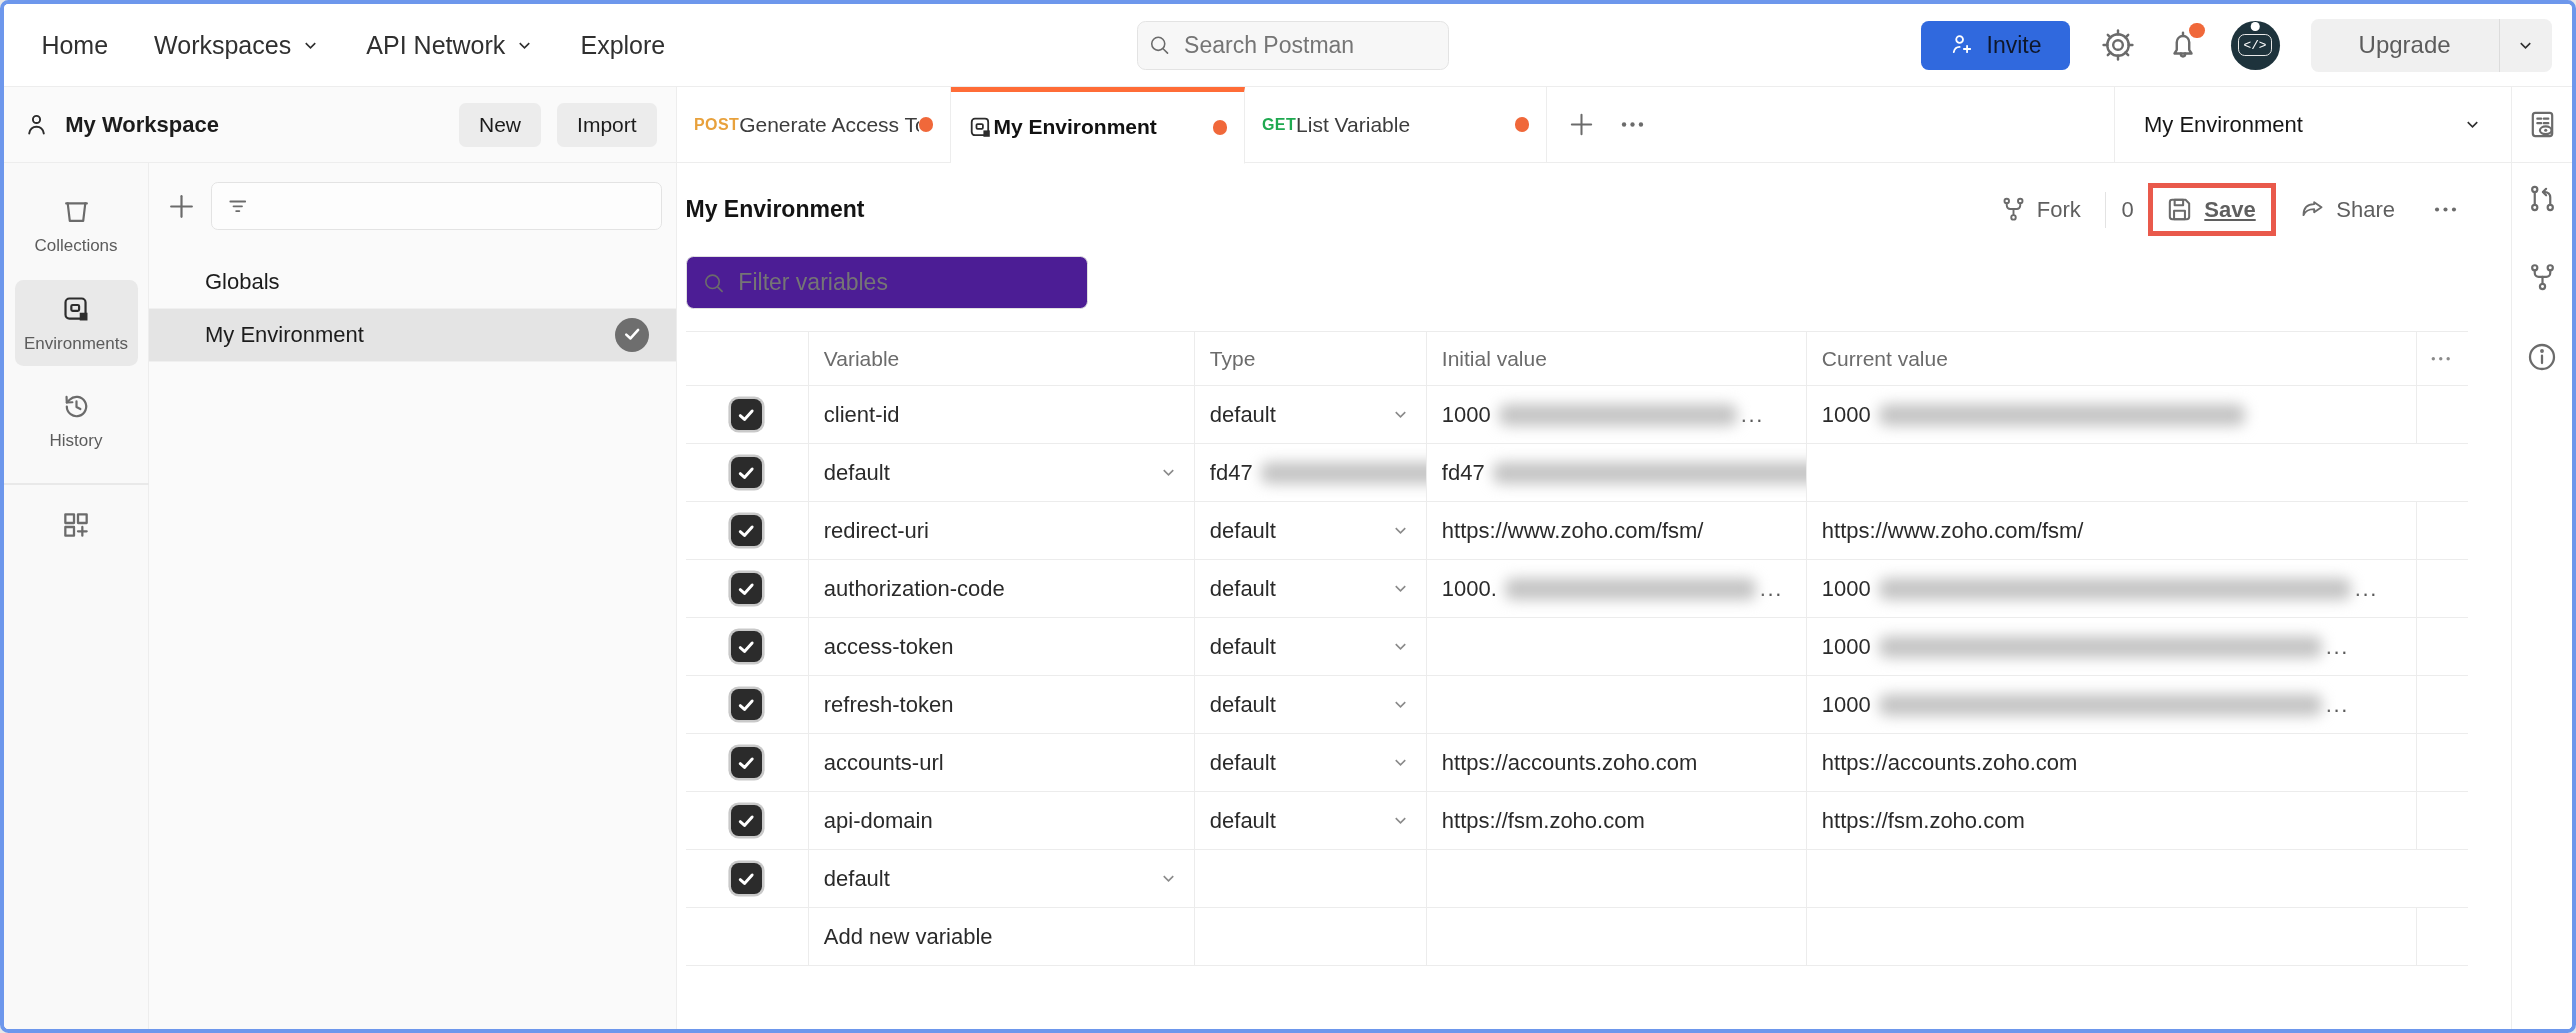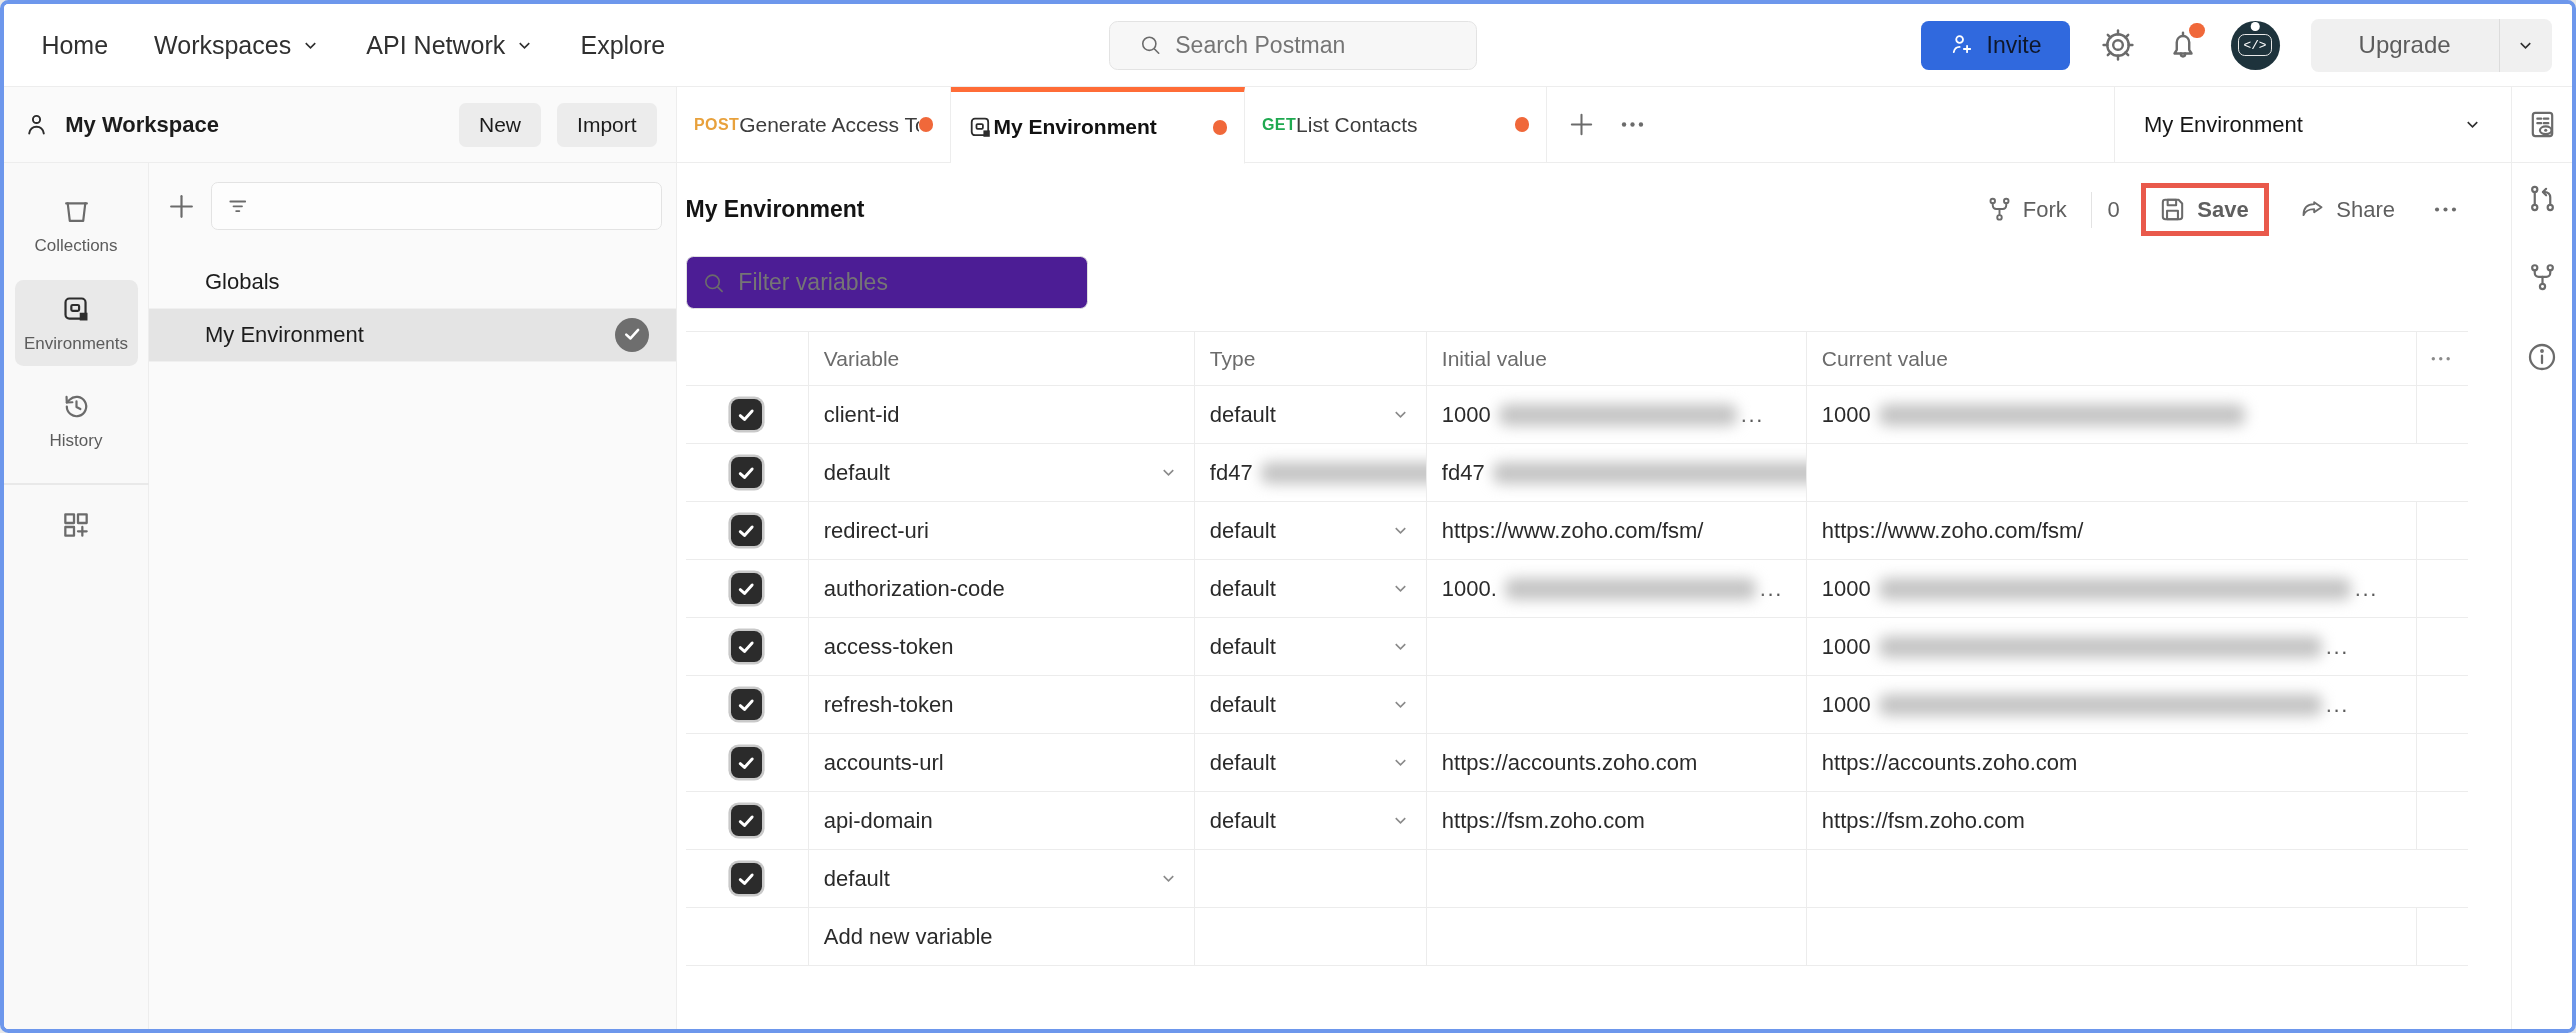--- a/index.html
+++ b/index.html
@@ -14,22 +14,22 @@
     grid-template-columns:145px 528px 1fr 61px;
     grid-template-rows:82px 77px 1fr;
   }
 
   
   .topbar{ grid-column:1 / 5; display:flex; align-items:center; padding:0 20.4px; background:#fff; }
   .nav{ display:flex; align-items:center; gap:46px; margin-left:17px; }
   .nav-item{ display:flex; align-items:center; gap:10.2px; font-size:25px; color:#303030; cursor:pointer; }
   .chev{ width:19px; height:19px; stroke:#303030; fill:none; stroke-width:2; }
   .top-spacer{ flex:1; }
-  .searchbox{ display:flex; align-items:center; gap:13.6px; width:368px; height:49px;
-    background:#f7f7f7; border:1.7px solid #e3e3e3; border-radius:8.5px; padding:0 29px; }
+  .searchbox{ display:flex; align-items:center; gap:13.6px; width:312px; height:49px;
+    background:#f7f7f7; border:1.7px solid #e3e3e3; border-radius:8.5px; padding:0 10px; }
   .searchbox input{ border:none; outline:none; background:transparent; font-size:23px; color:#808080; width:100%;
     font-family:inherit; }
   .top-right{ display:flex; align-items:center; gap:31px; }
   .invite-btn{ display:flex; align-items:center; gap:12px; background:#3069de; color:#0f172a;
     font-size:23px; border:none; border-radius:7.7px; height:49px; padding:0 28px; cursor:pointer; font-family:inherit; }
   .icon-btn{ background:none; border:none; cursor:pointer; position:relative; display:flex; align-items:center; }
   .bell-dot{ position:absolute; top:-5.1px; right:-5.1px; width:15.3px; height:15.3px; border-radius:50%; background:#f0683a; }
   .avatar{ width:49px; height:49px; border-radius:50%; background:#1e333c; position:relative;
     display:flex; align-items:center; justify-content:center; cursor:pointer; }
   .avatar::before{ content:""; position:absolute; top:1.7px; left:50%; transform:translateX(-50%);
@@ -90,21 +90,21 @@
     display:flex; align-items:center; justify-content:center; }
 
   
   .main{ grid-column:3; background:#fff; padding:0 51px 0 8.5px; overflow:hidden; }
   .main-header{ display:flex; align-items:center; height:73px; margin-top:10.2px; }
   .main-title{ font-size:23px; font-weight:700; color:#141414; }
   .main-actions{ margin-left:auto; display:flex; align-items:center; gap:8.5px; color:#5f5f5f; font-size:22px; }
   .act{ display:flex; align-items:center; gap:10.2px; background:none; border:none; color:#5f5f5f;
     font-size:22px; cursor:pointer; font-family:inherit; padding:6.8px 8.5px; }
   .v-div{ width:1.7px; height:36px; background:#e3e3e3; margin:0 6.8px; }
-  .save-highlight{ border:5.1px solid #e9594b; padding:5.1px 12px 5.1px 8.5px; margin:0 13px; display:flex; }
+  .save-highlight{ border:5.1px solid #e9594b; padding:5.1px 12px 5.1px 8.5px; margin:0 6px; display:flex;text-decoration:underline; }
   .save-highlight .act{ font-weight:700; padding:1.7px 3.4px; }
   .meatball-btn{ background:none; border:none; cursor:pointer; margin-left:19px; display:flex; }
 
   .filterbox{ display:flex; align-items:center; gap:13.6px; width:402px; height:53px; margin-top:10.2px;
     border:1.7px solid #e0e0e0; border-radius:7.7px; padding:0 15.3px; background:#4c1d95; }
   .filterbox input{ border:none; outline:none; font-size:23px; color:#9a9a9a; width:100%; font-family:inherit; background:transparent; }
 
   
   .vtable{ margin-top:22px; width:1782px; border-top:1.7px solid #ececec; }
   .vrow{ display:grid; grid-template-columns:123px 386px 232px 380px 610px 49px;
@@ -238,21 +238,21 @@
       <svg class="ic dark" width="25.5" height="25.5" viewBox="0 0 24 24">
           <rect x="3.5" y="3.5" width="15.5" height="15.5" rx="3"></rect>
           <rect x="8" y="8.5" width="6" height="4.5" rx="1"></rect>
           <rect x="14.5" y="14.5" width="6" height="6" fill="#2d2d2d" stroke="none"></rect>
         </svg>
       <span class="tab-label">My Environment</span>
       <span class="dot"></span>
     </div>
     <div class="tab tab3">
       <span class="method" style="color:#1fa950">GET</span>
-      <span class="tab-label">List Contacts</span>
+      <span class="tab-label">List Variable</span>
       <span class="dot"></span>
     </div>
     <div class="tab-tools">
       <button class="icon-btn">
         <svg class="ic" width="29" height="29" viewBox="0 0 24 24">
             <line x1="12" y1="4" x2="12" y2="20"></line>
             <line x1="4" y1="12" x2="20" y2="12"></line>
           </svg>
       </button>
       <button class="icon-btn">

